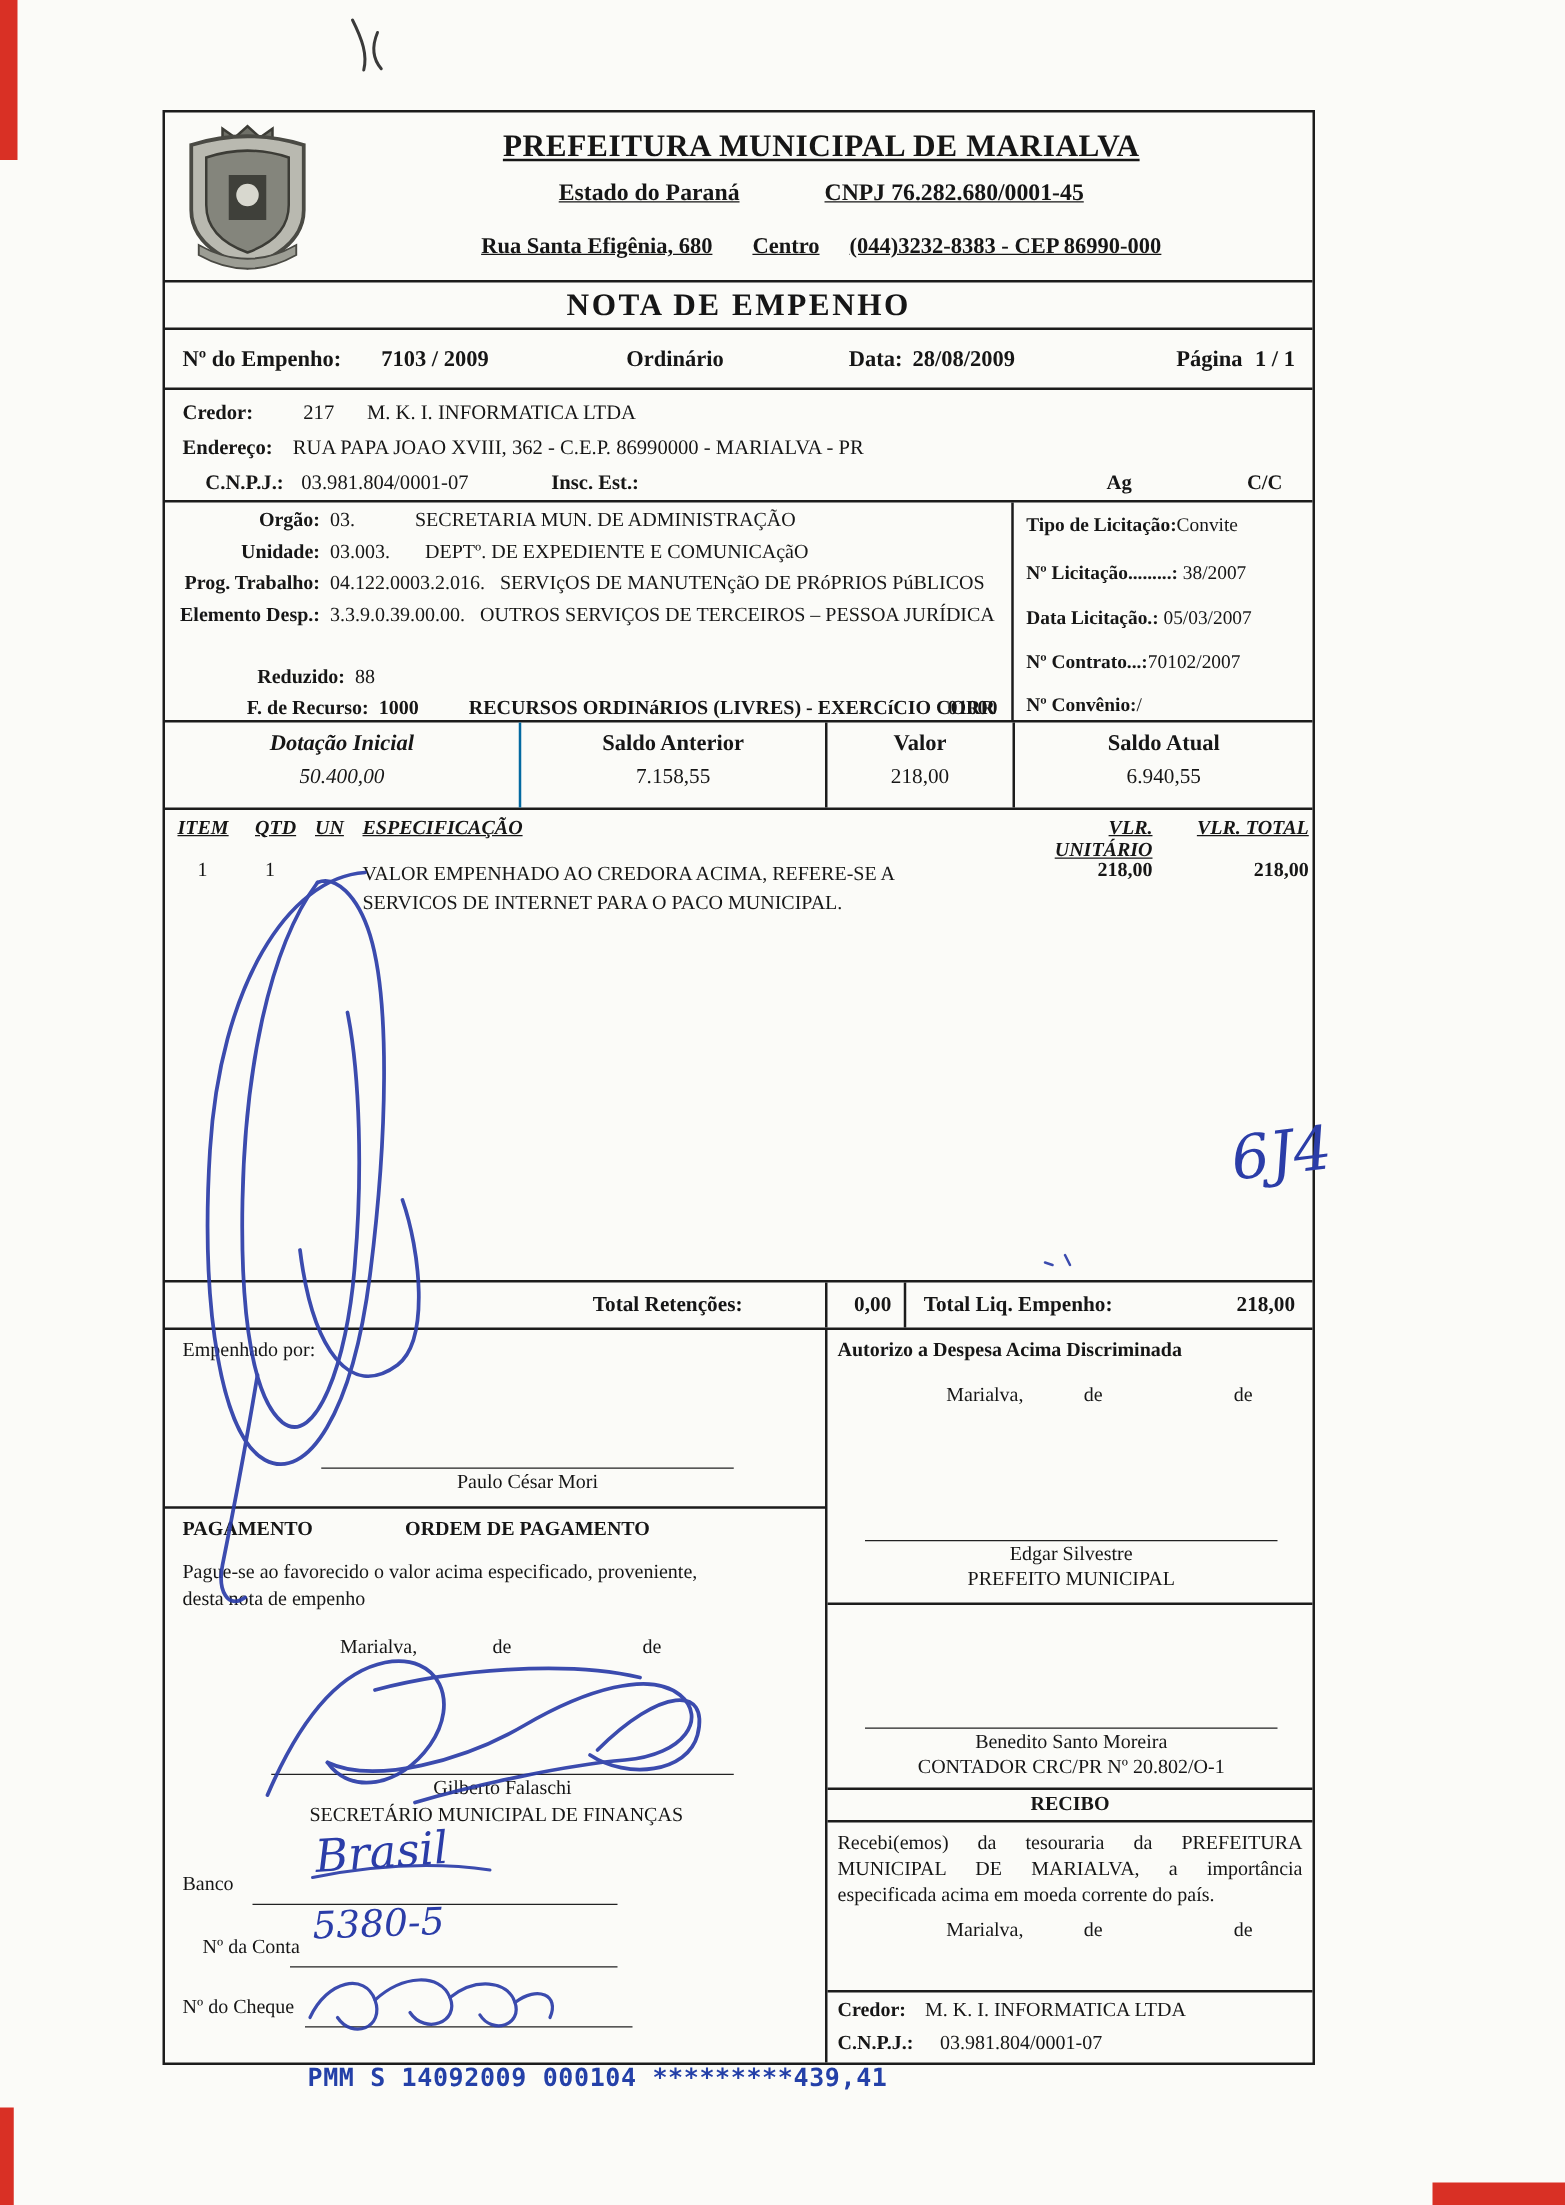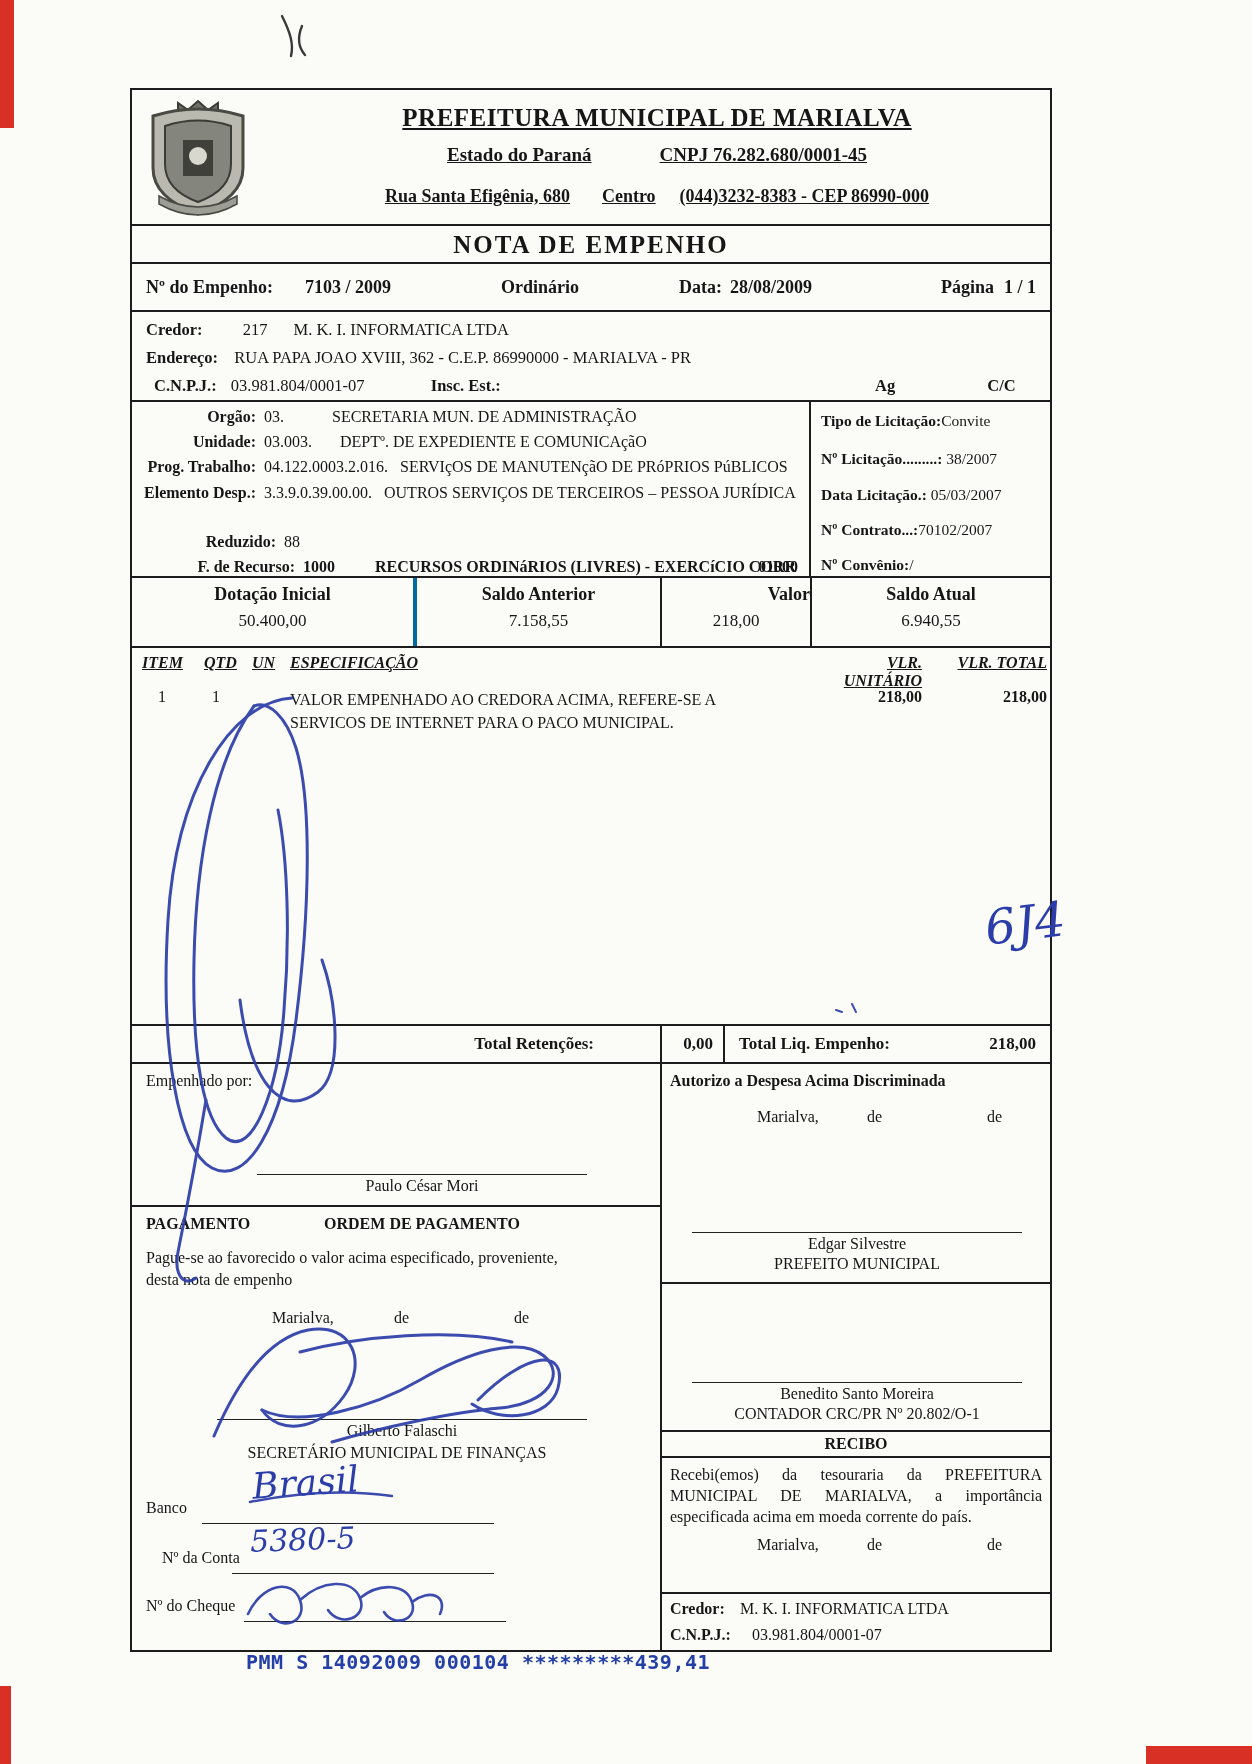--- a/index.html
+++ b/index.html
@@ -94,21 +94,21 @@
     <div class="sec bb" style="top:222px;height:90px;font-size:16.5px;">
       <div class="s" style="left:14px;top:8px;">
         <span class="b">Credor:</span>
         <span style="margin-left:36px;">217</span>
         <span style="margin-left:22px;">M. K. I. INFORMATICA LTDA</span>
       </div>
       <div class="s" style="left:14px;top:36px;">
         <span class="b">Endereço:</span>
         <span style="margin-left:12px;">RUA PAPA JOAO XVIII, 362  -  C.E.P. 86990000  -  MARIALVA  -  PR</span>
       </div>
-      <div class="s" style="left:22px;top:64px;width:890px;">
+      <div class="s" style="left:4px;top:64px;width:890px;text-align:right;">
         <span class="b">C.N.P.J.:</span>
         <span style="margin-left:10px;">03.981.804/0001-07</span>
         <span class="b" style="margin-left:62px;">Insc. Est.:</span>
         <span class="b" style="margin-left:370px;">Ag</span>
         <span class="b" style="margin-left:88px;">C/C</span>
       </div>
     </div>
 
     <div class="sec bb" style="top:312px;height:176px;">
       <div class="orow" style="top:6px;">
@@ -155,30 +155,30 @@
         <div class="licrow" style="top:119px;">
           <span class="b">Nº Contrato...:</span><span>70102/2007</span>
         </div>
         <div class="licrow" style="top:154px;">
           <span class="b">Nº Convênio:</span><span>/</span>
         </div>
       </div>
     </div>
 
     <div class="sec bb" style="top:488px;height:70px;">
-      <div class="cell" style="left:0;width:285px;border-right:4px solid #0369a1;">
+      <div class="cell" style="left:0;width:285px;border-right:2px solid #0369a1;font-style:italic;">
         <div class="c b" style="margin-top:6px;font-size:18px;">Dotação Inicial</div>
         <div class="c" style="margin-top:6px;font-size:17px;">50.400,00</div>
       </div>
       <div class="cell" style="left:285px;width:245px;border-right:2px solid #1c1c1c;">
         <div class="c b" style="margin-top:6px;font-size:18px;">Saldo Anterior</div>
         <div class="c" style="margin-top:6px;font-size:17px;">7.158,55</div>
       </div>
       <div class="cell" style="left:530px;width:150px;border-right:2px solid #1c1c1c;">
-        <div class="c b" style="margin-top:6px;font-size:18px;text-align:right;">Valor</div>
+        <div class="c b" style="margin-top:6px;font-size:18px;">Valor</div>
         <div class="c" style="margin-top:6px;font-size:17px;">218,00</div>
       </div>
       <div class="cell" style="left:680px;width:238px;">
         <div class="c b" style="margin-top:6px;font-size:18px;">Saldo Atual</div>
         <div class="c" style="margin-top:6px;font-size:17px;">6.940,55</div>
       </div>
     </div>
 
     <div class="sec bb" style="top:558px;height:378px;">
       <span class="s b i u" style="left:10px;top:6px;">ITEM</span>

